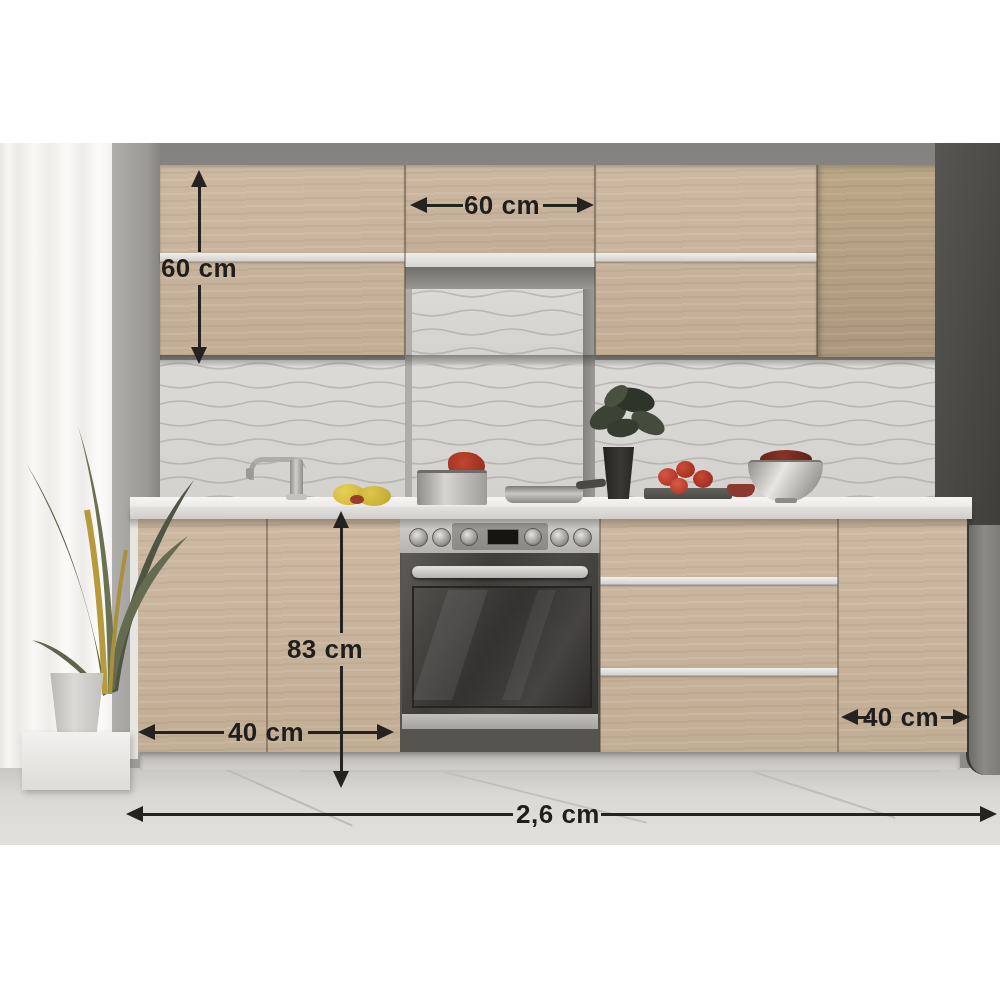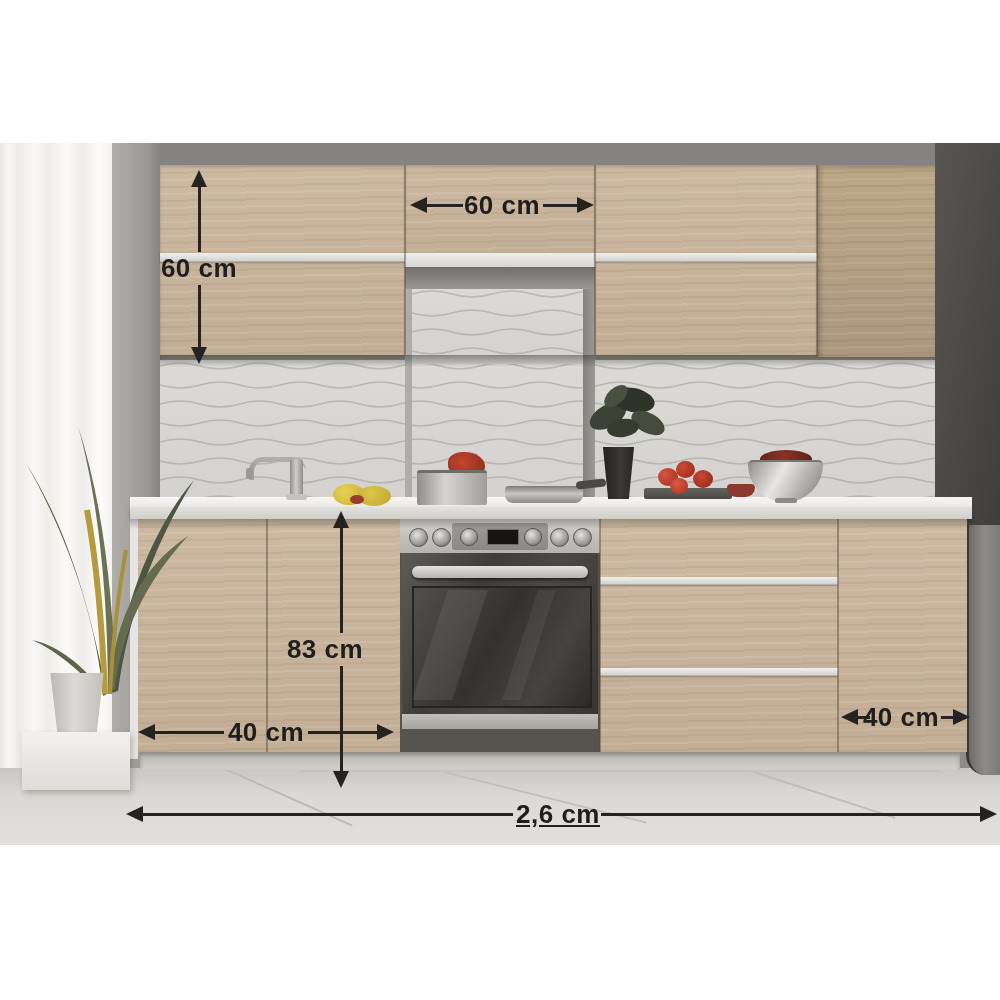--- a/index.html
+++ b/index.html
@@ -200,17 +200,17 @@
   <div class="abs ah ah-right" style="left:377px;top:724px;"></div>
 
   <div class="abs ah ah-left" style="left:841px;top:709px;"></div>
   <div class="abs dline" style="left:856px;top:715.5px;width:14px;height:3px;"></div>
   <div class="abs dlabel" style="left:860px;top:702px;width:82px;height:30px;">40 cm</div>
   <div class="abs dline" style="left:941px;top:715.5px;width:14px;height:3px;"></div>
   <div class="abs ah ah-right" style="left:953px;top:709px;"></div>
 
   <div class="abs ah ah-left" style="left:126px;top:806px;"></div>
   <div class="abs dline" style="left:141px;top:812.5px;width:372px;height:3px;"></div>
-  <div class="abs dlabel" style="left:513px;top:799px;width:90px;height:30px;text-decoration:underline;">2,6 cm</div>
+  <div class="abs dlabel" style="left:513px;top:799px;width:90px;height:30px;">2,6 cm</div>
   <div class="abs dline" style="left:601px;top:812.5px;width:381px;height:3px;"></div>
   <div class="abs ah ah-right" style="left:980px;top:806px;"></div>
 
 </div>
 
 </body></html>

